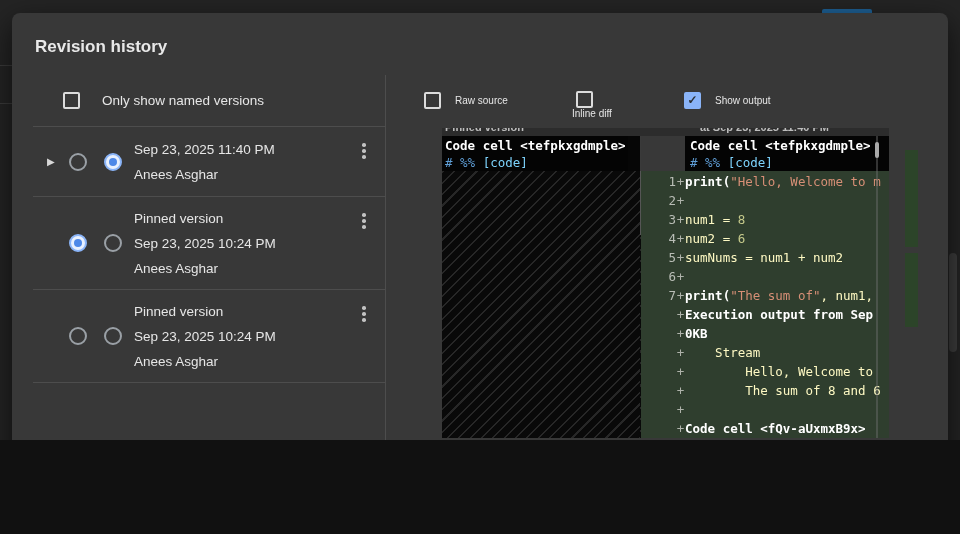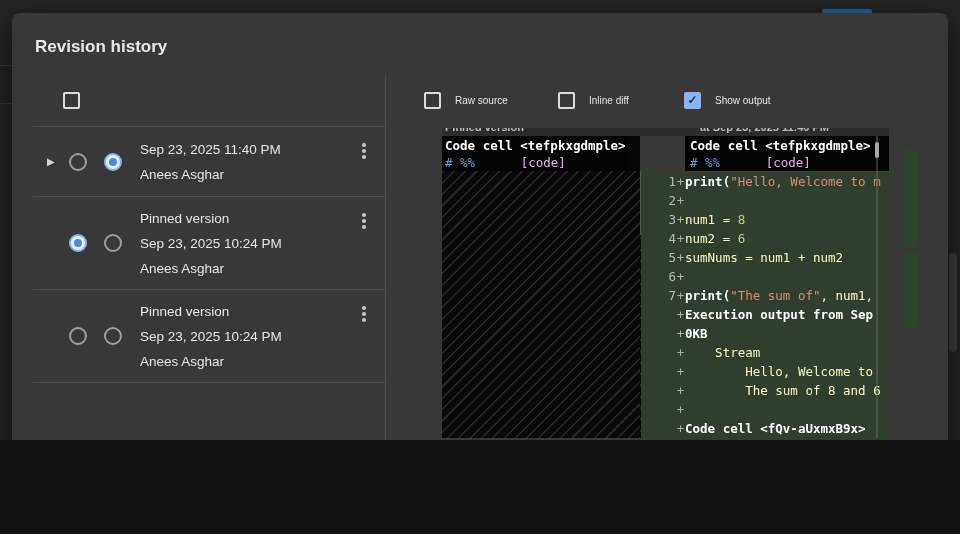--- a/index.html
+++ b/index.html
@@ -34,21 +34,21 @@
   .cbx.checked::after{content:"✓";color:#2b2f33;font-size:12px;font-weight:bold;line-height:1;}
   .filter-label{margin-left:22px;font-size:13.5px;color:#e6e6e6;}
   .ver-row{display:flex;align-items:center;border-bottom:1px solid #4d4d4d;padding:0 12px 0 14px;box-sizing:border-box;}
   .ver-row.h2{height:70px;}
   .ver-row.h3{height:93px;}
   .expander{width:22px;flex:none;color:#d8d8d8;font-size:10px;}
   .radio{width:18px;height:18px;border:2px solid #9aa0a6;border-radius:50%;box-sizing:border-box;flex:none;background:transparent;}
   .radio + .radio{margin-left:17px;}
   .radio.checked{border-color:#8ab4f8;background:#e8f0fe;display:flex;align-items:center;justify-content:center;}
   .radio.checked::after{content:"";width:8px;height:8px;border-radius:50%;background:#4d88e8;}
-  .ver-text{margin-left:18px;flex:1;min-width:0;}
+  .ver-text{margin-left:12px;flex:1;min-width:0;}
   .ver-line{font-size:13.5px;line-height:25px;color:#e6e6e6;white-space:nowrap;}
   .kebab{margin-left:auto;align-self:flex-start;margin-top:13px;width:18px;height:22px;border:none;background:none;cursor:pointer;
          display:flex;flex-direction:column;align-items:center;justify-content:center;gap:2.5px;padding:0;}
   .kebab i{width:3.5px;height:3.5px;border-radius:50%;background:#c2c2c2;}
 
   
   .opt{position:absolute;top:78px;display:flex;align-items:center;height:18px;}
   .opt .lbl{margin-left:14px;font-size:10px;color:#e6e6e6;white-space:nowrap;}
 
   
@@ -66,21 +66,21 @@
          background:repeating-linear-gradient(135deg,#272727 0 1.5px,#090909 1.5px 8px);}
   .lscroll-top{position:absolute;left:0;top:0;width:13px;height:35px;background:#3a3a3a;}
   .lscroll-thumb{position:absolute;left:0;top:35px;width:13px;height:64px;background:#555;}
   .code{font-family:"DejaVu Sans Mono","Liberation Mono",monospace;font-size:12.5px;line-height:17.5px;white-space:pre;}
   .pane-left .blackhead{position:absolute;left:0;top:0;width:186px;height:35px;background:#040404;}
   .pane-right .blackhead{position:absolute;left:44px;top:0;right:0;height:35px;background:#040404;}
   .head-line1{position:absolute;top:1px;font-weight:bold;color:#fff;}
   .head-line2{position:absolute;top:18px;}
   .pane-left .head-line1,.pane-left .head-line2{left:3px;}
   .pane-right .head-line1,.pane-right .head-line2{left:49px;}
-  .tok-comment{color:#5f9ed6;} .tok-meta{color:#f0abfc;margin-left:38px;}
+  .tok-comment{color:#5f9ed6;} .tok-meta{color:#7dd3fc;}
   .added-block{position:absolute;left:0;top:35px;right:0;bottom:0;background:#2f3e2e;}
   .diff-line{display:flex;height:19px;align-items:center;}
   .dl-num{width:35px;text-align:right;color:#b9bdb6;flex:none;}
   .dl-sign{width:9px;color:#aeb2aa;flex:none;text-align:center;}
   .dl-content{flex:1;min-width:0;overflow:hidden;}
   .seg-plain{color:#fef9c3;} .seg-bold{color:#ffffff;font-weight:bold;}
   .seg-string{color:#d78f76;} .seg-number{color:#c5c98b;}
   .rscroll-track{position:absolute;right:11px;top:0;width:2px;height:100%;background:#6e6e6e;opacity:.45;}
   .rscroll-thumb{position:absolute;right:10px;top:6px;width:4px;height:16px;background:#a9a9a9;border-radius:2px;}
   .minimap{position:absolute;left:893px;width:13px;background:#2c4429;}
@@ -111,20 +111,21 @@
   </div>
   <div class="page-scrollbar"></div>
 
   <div class="dialog">
     <div class="dlg-title">Revision history</div>
     <div class="v-divider"></div>
 
     <div class="left-panel">
       <div class="filter-row">
         <span class="cbx" id="filter-cbx"></span>
+        <span class="filter-label">Only show named versions</span>
       </div>
       <div id="version-rows">
           <div class="ver-row h2">
             <span class="expander">▶</span>
             <span class="radio"></span>
             <span class="radio checked"></span>
             <div class="ver-text">
               <div class="ver-line">Sep 23, 2025 11:40 PM</div>
               <div class="ver-line">Anees Asghar</div>
             </div>
@@ -165,21 +166,21 @@
             </button>
           </div>
         </div>
     </div>
 
     <div id="diff-options">
         <div class="opt" style="left: 412px;">
           <span class="cbx"></span>
           <span class="lbl">Raw source</span>
         </div>
-        <div class="opt" style="left: 546px;">
+        <div class="opt" style="left: 546px; flex-direction: column;">
           <span class="cbx"></span>
           <span class="lbl">Inline diff</span>
         </div>
         <div class="opt" style="left: 672px;">
           <span class="cbx checked"></span>
           <span class="lbl">Show output</span>
         </div>
       </div>
 
     <div class="clip-header">

